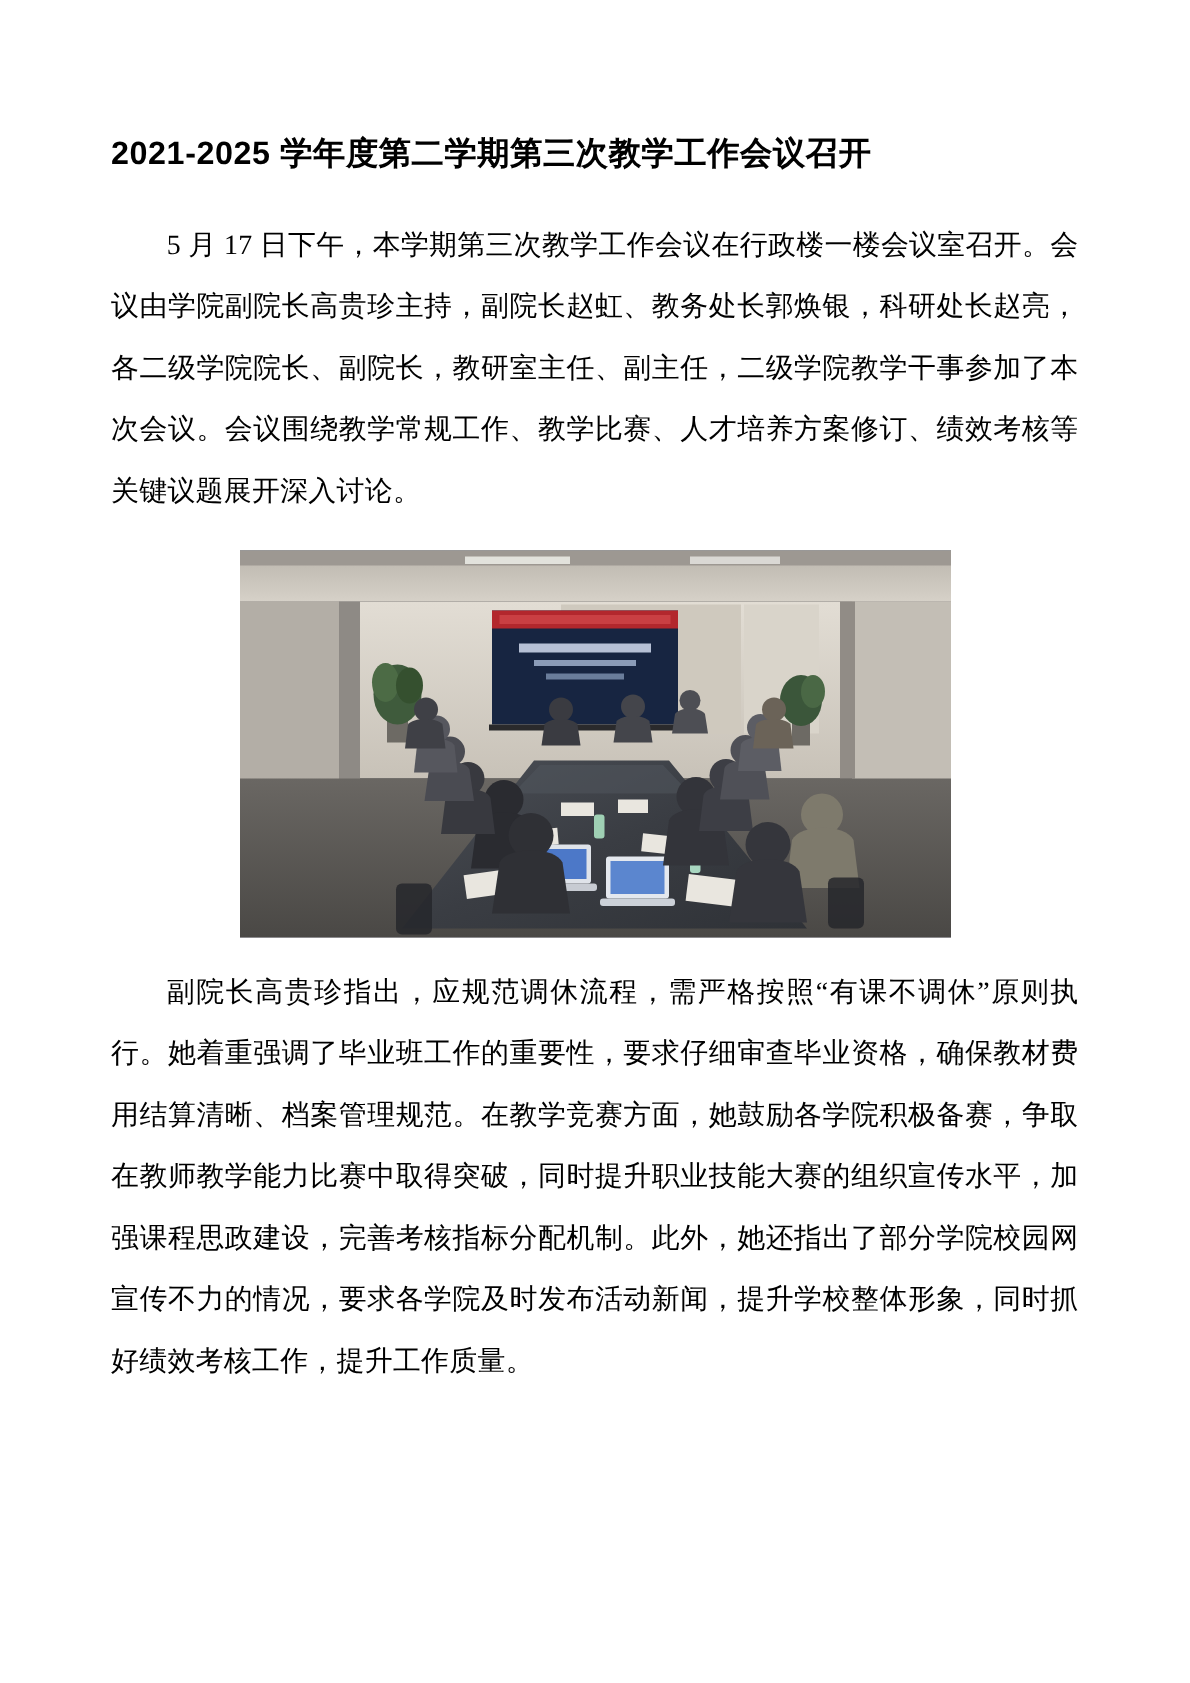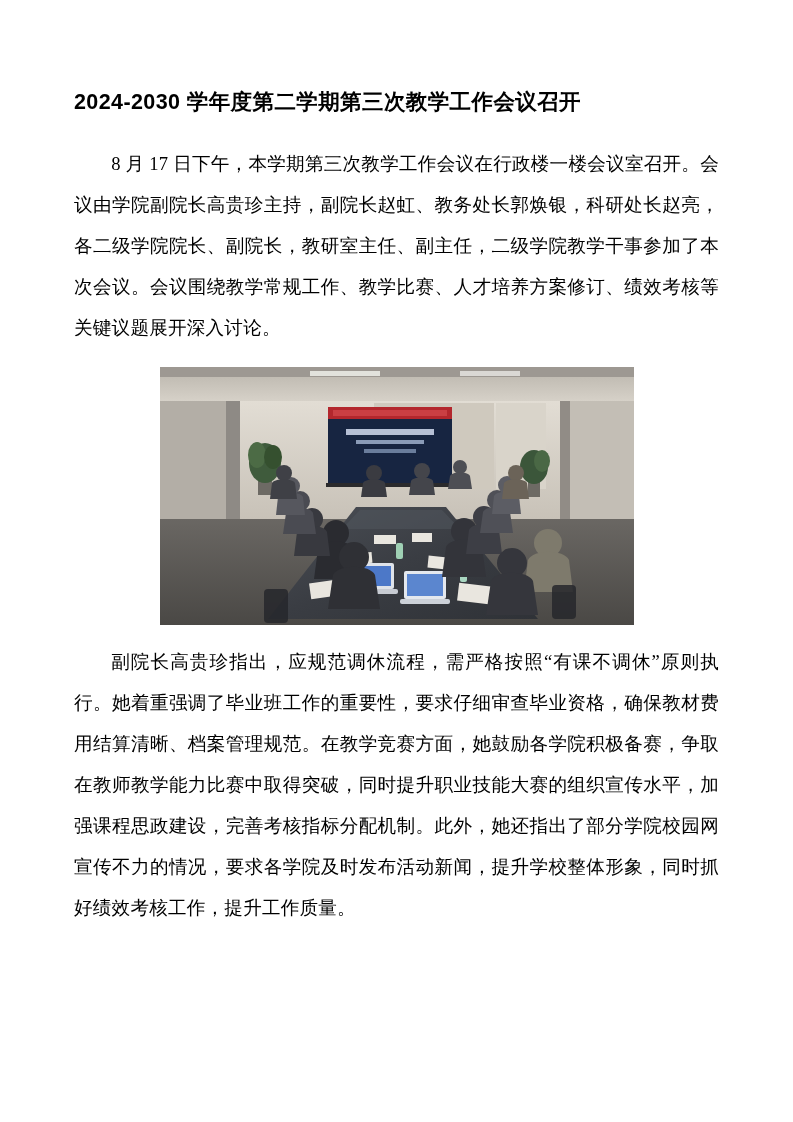--- a/index.html
+++ b/index.html
@@ -61,23 +61,23 @@
   .para-after {
     margin-top: 0;
     font-family: Liberation Serif, serif;
   }
 </style>
 </head>
 <body>
 
 <div class="page">
 
-  <h1 class="doc-title">2024-2030 学年度第二学期第三次教学工作会议召开</h1>
-
-  <p class="para">8 月 17 日下午，本学期第三次教学工作会议在行政楼一楼会议室召开。会议由学院副院长高贵珍主持，副院长赵虹、教务处长郭焕银，科研处长赵亮，各二级学院院长、副院长，教研室主任、副主任，二级学院教学干事参加了本次会议。会议围绕教学常规工作、教学比赛、人才培养方案修订、绩效考核等关键议题展开深入讨论。</p>
+  <h1 class="doc-title">2021-2025 学年度第二学期第三次教学工作会议召开</h1>
+
+  <p class="para">5 月 17 日下午，本学期第三次教学工作会议在行政楼一楼会议室召开。会议由学院副院长高贵珍主持，副院长赵虹、教务处长郭焕银，科研处长赵亮，各二级学院院长、副院长，教研室主任、副主任，二级学院教学干事参加了本次会议。会议围绕教学常规工作、教学比赛、人才培养方案修订、绩效考核等关键议题展开深入讨论。</p>
 
   <div class="figure">
     <div class="photo">
       <svg viewBox="0 0 474 258" preserveAspectRatio="none" aria-hidden="true">
         <defs>
           <linearGradient id="wallGrad" x1="0" y1="0" x2="0" y2="1">
             <stop offset="0%" stop-color="#e2ddd4"></stop>
             <stop offset="100%" stop-color="#c8c2b8"></stop>
           </linearGradient>
           <linearGradient id="floorGrad" x1="0" y1="0" x2="0" y2="1">

